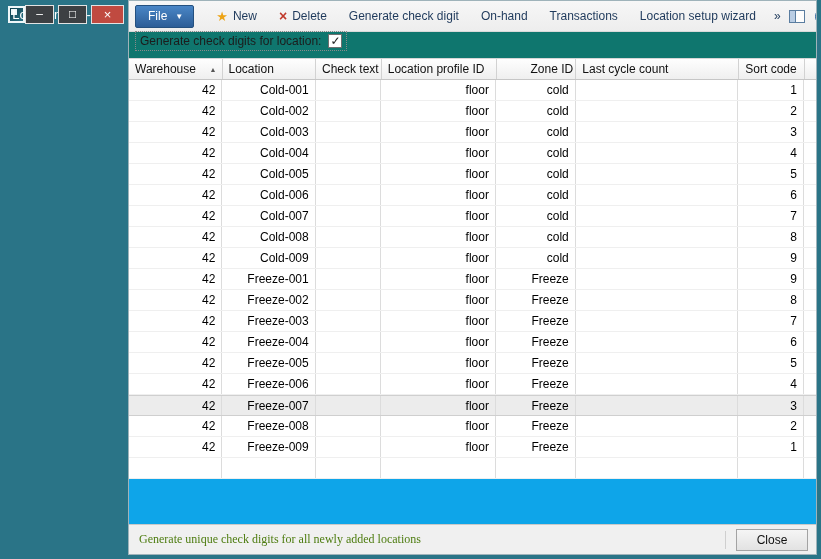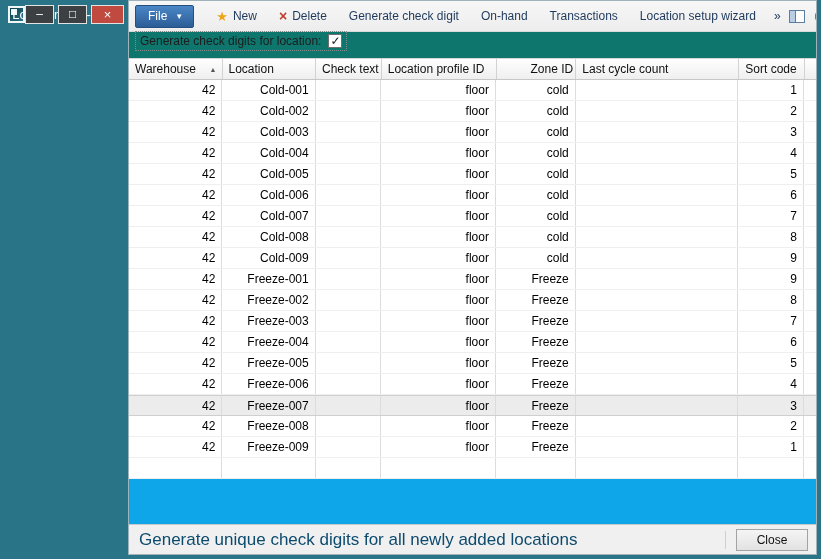--- a/index.html
+++ b/index.html
@@ -174,21 +174,21 @@
   .cell.cfill { border-right: none; }
 
   
   .statusbar {
     height: 30px; flex: 0 0 30px;
     background: #f0f0f0;
     border-top: 1px solid #c9c9c9;
     display: flex; align-items: center;
     padding: 0 8px 0 10px; gap: 10px;
   }
-  .status-message { flex: 1 1 auto; font-size: 17px; color: #0c4a6e; }
+  .status-message { flex: 1 1 auto; font-size: 12px; color: #4d7c0f; font-family: Liberation Serif, serif; }
   .status-divider { width: 1px; height: 18px; background: #cfcfcf; }
   .close-button {
     min-width: 72px; height: 22px;
     display: flex; align-items: center; justify-content: center;
     background: linear-gradient(#f5f5f5, #e2e2e2);
     border: 1px solid #a3a3a3;
     font-size: 12px; color: #111;
     cursor: default;
   }
 </style>

